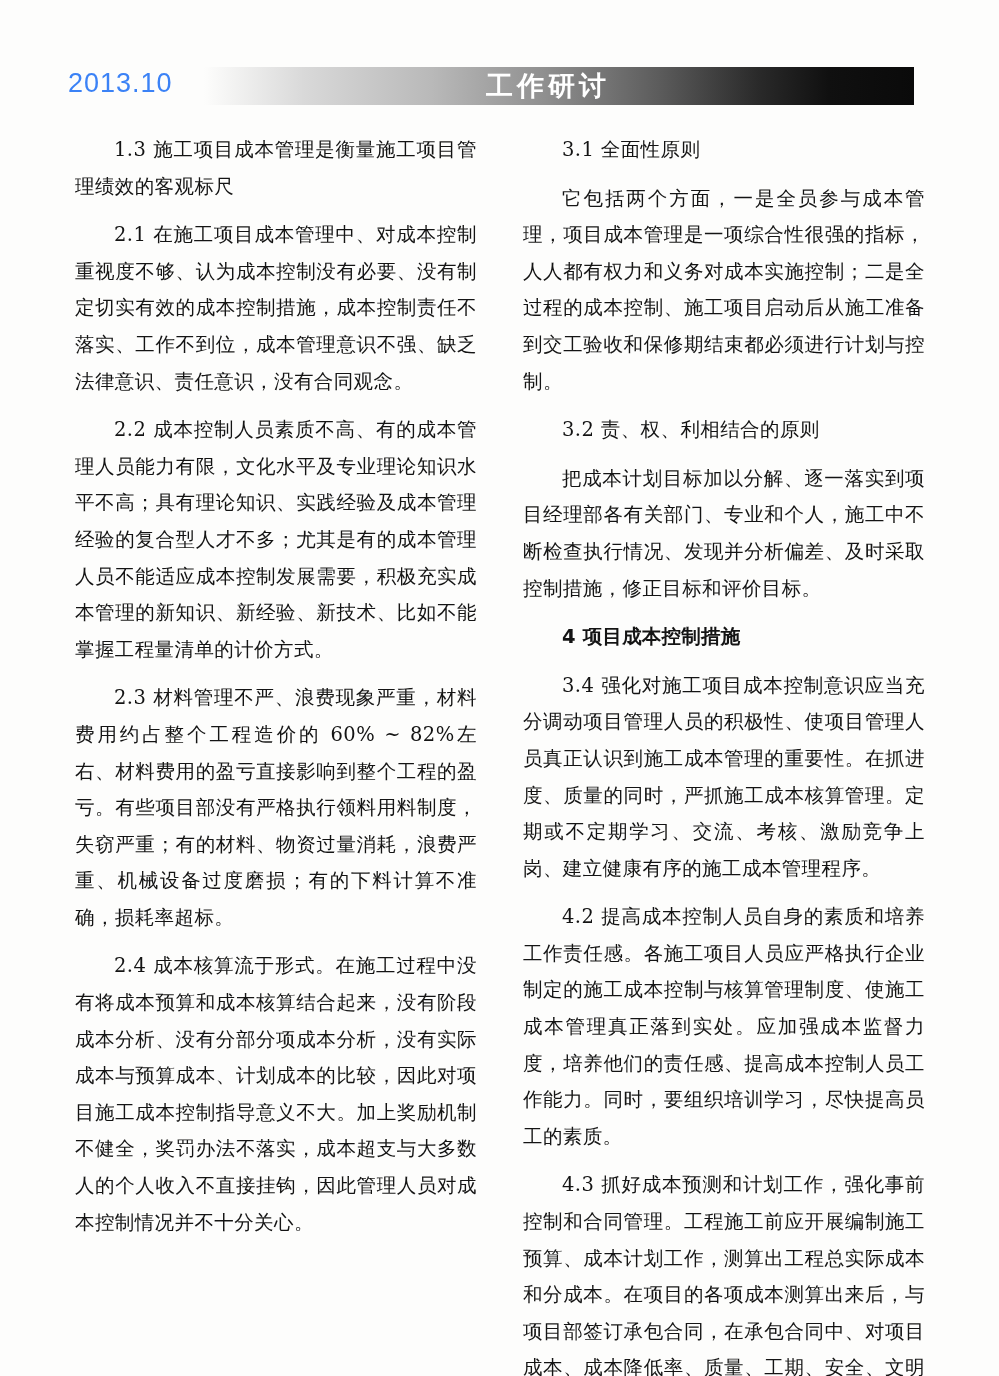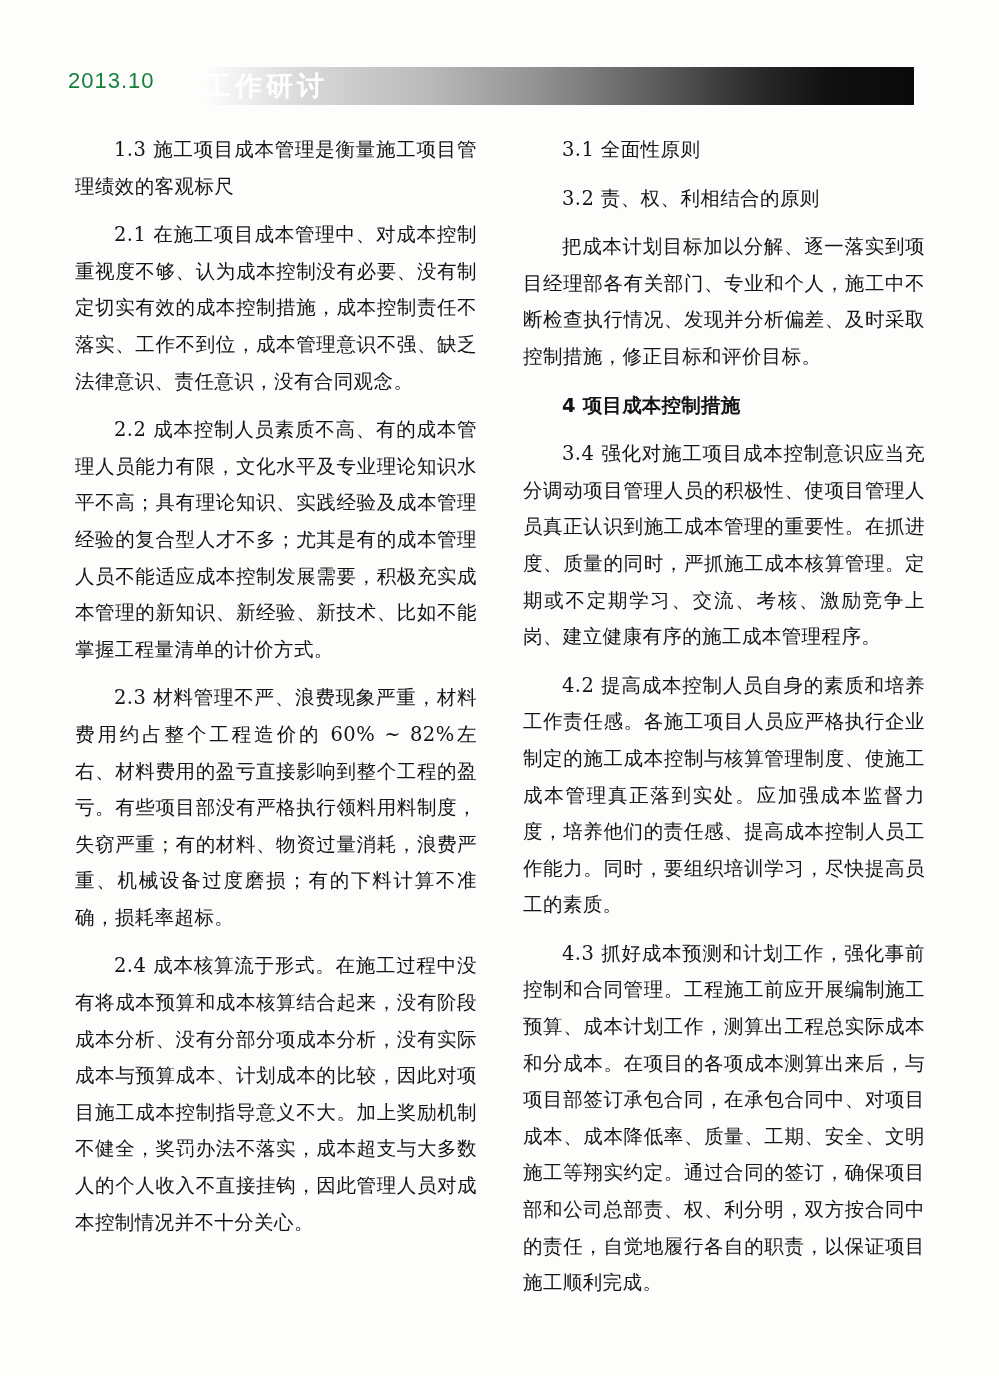--- a/index.html
+++ b/index.html
@@ -10,34 +10,34 @@
     font-family:"DejaVu Serif","Liberation Serif",serif;
     color:#141414;
     overflow:hidden;
     margin:0 auto;
   }
   
   .hdr{position:absolute;left:0;top:0;width:100%;height:122px;}
   .issue{
     position:absolute;left:68px;top:68px;
     font-family:"Liberation Sans","DejaVu Sans",sans-serif;
-    font-size:22px;letter-spacing:1px;color:#15803d;
+    font-size:27px;letter-spacing:1px;color:#3b82f6;
   }
   .grad-bar{
     position:absolute;left:204px;top:67px;width:710px;height:38px;
     background:linear-gradient(to right,
       rgba(250,250,250,0) 0%,
       #d9d9d9 14%,
       #b9b9b9 32%,
       #8f8f8f 48%,
       #5c5c5c 64%,
       #2a2a2a 78%,
       #101010 88%,
       #0a0a0a 100%);
-    display:flex;align-items:center;justify-content:flex-start;
+    display:flex;align-items:center;justify-content:center;
   }
   .section-label{
     font-family:"DejaVu Sans","Liberation Sans",sans-serif;
     font-weight:700;font-size:27px;color:#ffffff;
     padding-right:22px;letter-spacing:4px;line-height:38px;
   }
   
   .cols{
     position:absolute;left:63px;top:120px;width:874px;
     display:flex;gap:22px;
@@ -73,20 +73,21 @@
   <div class="cols">
     <div class="col">
         <p class="para body">1.3 施工项目成本管理是衡量施工项目管理绩效的客观标尺</p>
         <p class="para body">2.1 在施工项目成本管理中、对成本控制重视度不够、认为成本控制没有必要、没有制定切实有效的成本控制措施，成本控制责任不落实、工作不到位，成本管理意识不强、缺乏法律意识、责任意识，没有合同观念。</p>
         <p class="para body">2.2 成本控制人员素质不高、有的成本管理人员能力有限，文化水平及专业理论知识水平不高；具有理论知识、实践经验及成本管理经验的复合型人才不多；尤其是有的成本管理人员不能适应成本控制发展需要，积极充实成本管理的新知识、新经验、新技术、比如不能掌握工程量清单的计价方式。</p>
         <p class="para body">2.3 材料管理不严、浪费现象严重，材料费用约占整个工程造价的 60% ~ 82%左右、材料费用的盈亏直接影响到整个工程的盈亏。有些项目部没有严格执行领料用料制度，失窃严重；有的材料、物资过量消耗，浪费严重、机械设备过度磨损；有的下料计算不准确，损耗率超标。</p>
         <p class="para body">2.4 成本核算流于形式。在施工过程中没有将成本预算和成本核算结合起来，没有阶段成本分析、没有分部分项成本分析，没有实际成本与预算成本、计划成本的比较，因此对项目施工成本控制指导意义不大。加上奖励机制不健全，奖罚办法不落实，成本超支与大多数人的个人收入不直接挂钩，因此管理人员对成本控制情况并不十分关心。</p>
       </div>
     <div class="col">
         <p class="para body">3.1 全面性原则</p>
+        <p class="para body">它包括两个方面，一是全员参与成本管理，项目成本管理是一项综合性很强的指标，人人都有权力和义务对成本实施控制；二是全过程的成本控制、施工项目启动后从施工准备到交工验收和保修期结束都必须进行计划与控制。</p>
         <p class="para body">3.2 责、权、利相结合的原则</p>
         <p class="para body">把成本计划目标加以分解、逐一落实到项目经理部各有关部门、专业和个人，施工中不断检查执行情况、发现并分析偏差、及时采取控制措施，修正目标和评价目标。</p>
         <p class="para heading">4 项目成本控制措施</p>
         <p class="para body">3.4 强化对施工项目成本控制意识应当充分调动项目管理人员的积极性、使项目管理人员真正认识到施工成本管理的重要性。在抓进度、质量的同时，严抓施工成本核算管理。定期或不定期学习、交流、考核、激励竞争上岗、建立健康有序的施工成本管理程序。</p>
         <p class="para body">4.2 提高成本控制人员自身的素质和培养工作责任感。各施工项目人员应严格执行企业制定的施工成本控制与核算管理制度、使施工成本管理真正落到实处。应加强成本监督力度，培养他们的责任感、提高成本控制人员工作能力。同时，要组织培训学习，尽快提高员工的素质。</p>
         <p class="para body">4.3 抓好成本预测和计划工作，强化事前控制和合同管理。工程施工前应开展编制施工预算、成本计划工作，测算出工程总实际成本和分成本。在项目的各项成本测算出来后，与项目部签订承包合同，在承包合同中、对项目成本、成本降低率、质量、工期、安全、文明施工等翔实约定。通过合同的签订，确保项目部和公司总部责、权、利分明，双方按合同中的责任，自觉地履行各自的职责，以保证项目施工顺利完成。</p>
       </div>
   </div>
 
 </div>

